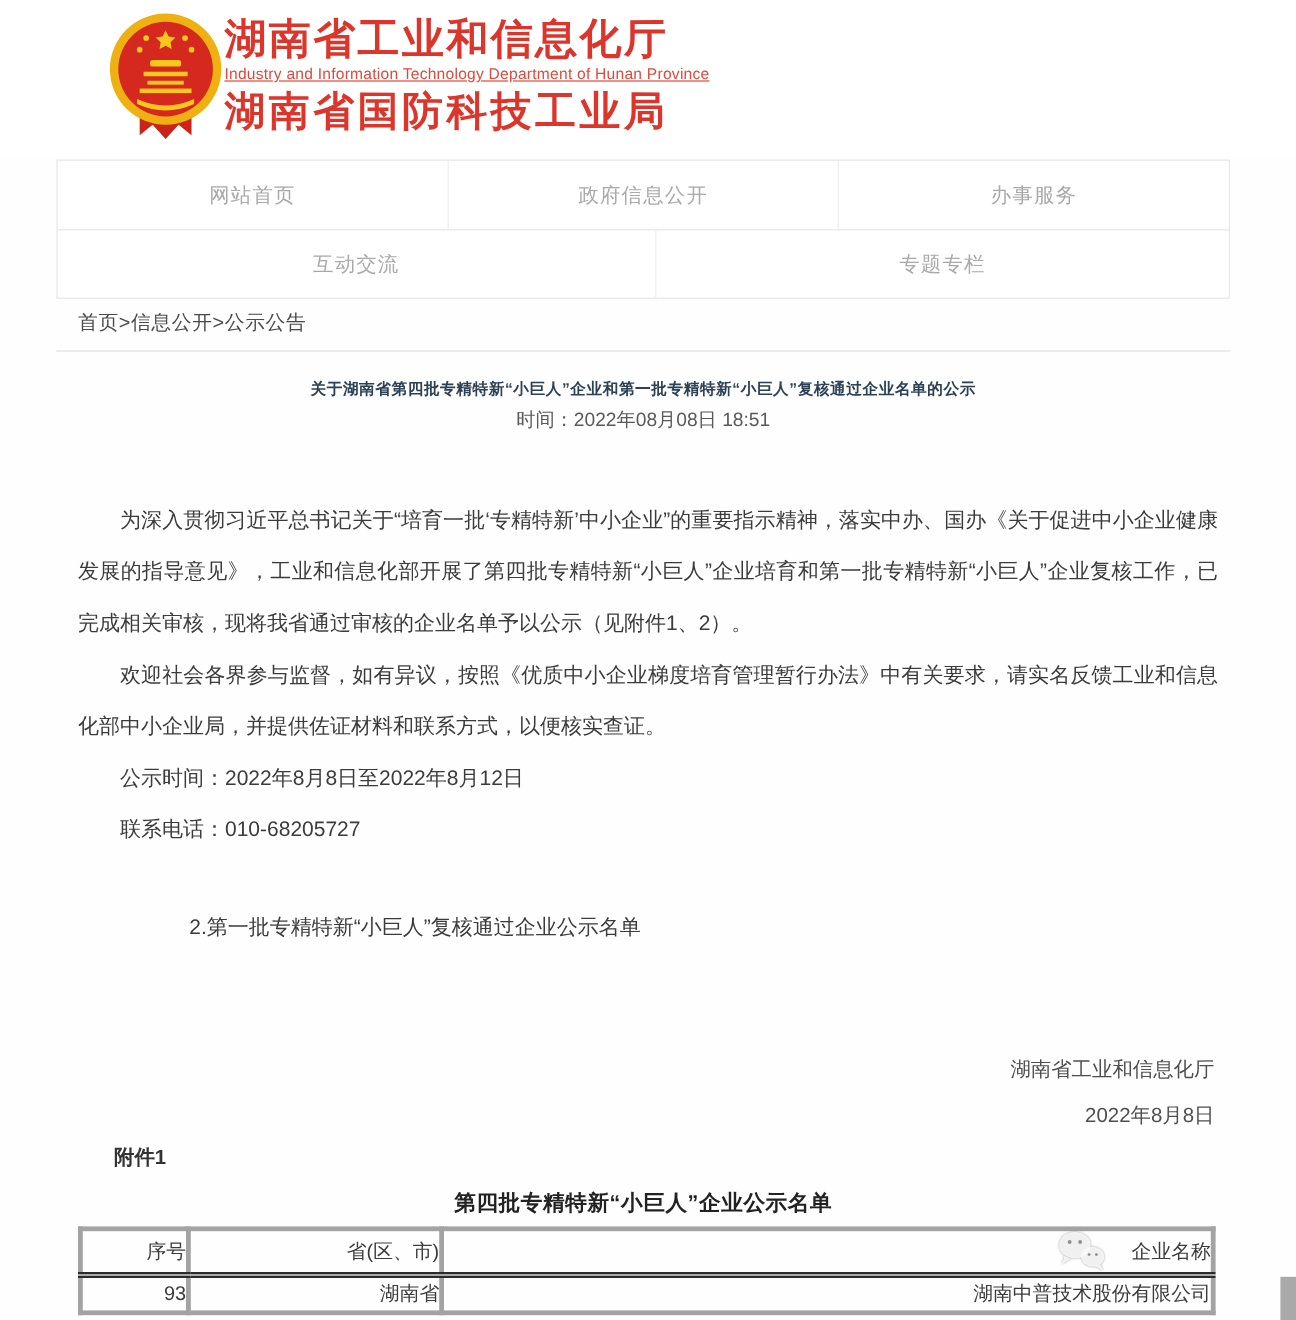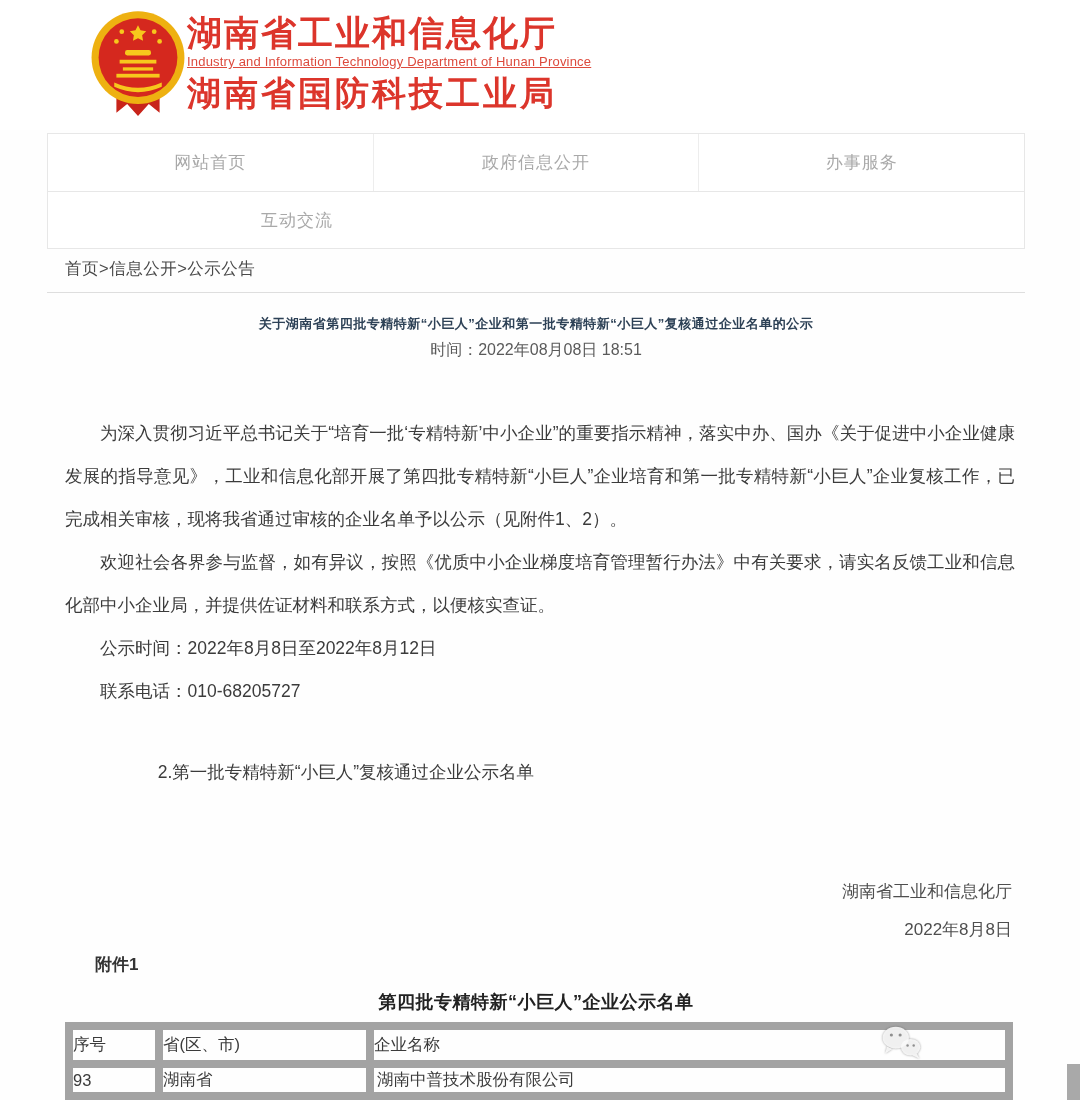--- a/index.html
+++ b/index.html
@@ -45,21 +45,21 @@
   .attach-2 { padding-left:5.3em; }
   
   .sign-block { position:absolute; right:68px; top:873px; text-align:right;
                 font-size:17px; color:#4e4e4e; line-height:38px; }
   
   .annex-label { position:absolute; left:95px; top:953px; font-size:17px; font-weight:600; color:#333; }
   .annex-title { position:absolute; left:47px; top:990px; width:978px; text-align:center;
                  font-size:18px; font-weight:bold; color:#222; letter-spacing:0.5px; }
   .annex-table { position:absolute; left:65px; top:1022px; width:948px;
                  border-collapse:collapse; font-size:16.5px; color:#3b3b3b; }
-  .annex-table th, .annex-table td { border:8px solid #a3a3a3; text-align:left; font-weight:normal; }
+  .annex-table th, .annex-table td { border:4px solid #a3a3a3; text-align:right; font-weight:normal; }
   .annex-table th { height:38px; border-bottom:5px double #2b2b2b; }
   .annex-table td { height:32px; }
   .col-no  { width:90px; }
   .col-prov{ width:211px; }
   .cell-name { text-align:left; padding-left:3px; }
   
   .watermark { position:absolute; left:880px; top:1024px; display:flex; align-items:center; gap:6px;
                z-index:5; filter:drop-shadow(0 0 1px rgba(60,60,60,0.55)); pointer-events:none; }
   .wm-text { font-size:30px; font-weight:bold; letter-spacing:3px;
              color:rgba(252,252,252,0.88); }
@@ -94,20 +94,21 @@
   </div>
 
   <div class="nav">
     <div class="nav-row nav-row1">
       <div class="nav-cell">网站首页</div>
       <div class="nav-cell">政府信息公开</div>
       <div class="nav-cell">办事服务</div>
     </div>
     <div class="nav-row nav-row2">
       <div class="nav-cell">互动交流</div>
+      <div class="nav-cell">专题专栏</div>
     </div>
   </div>
 
   <div class="crumb-wrap">
     <span class="crumb">首页&gt;信息公开&gt;公示公告</span>
   </div>
 
   <div class="art-title">关于湖南省第四批专精特新“小巨人”企业和第一批专精特新“小巨人”复核通过企业名单的公示</div>
   <div class="art-time">时间：2022年08月08日 18:51</div>
 

